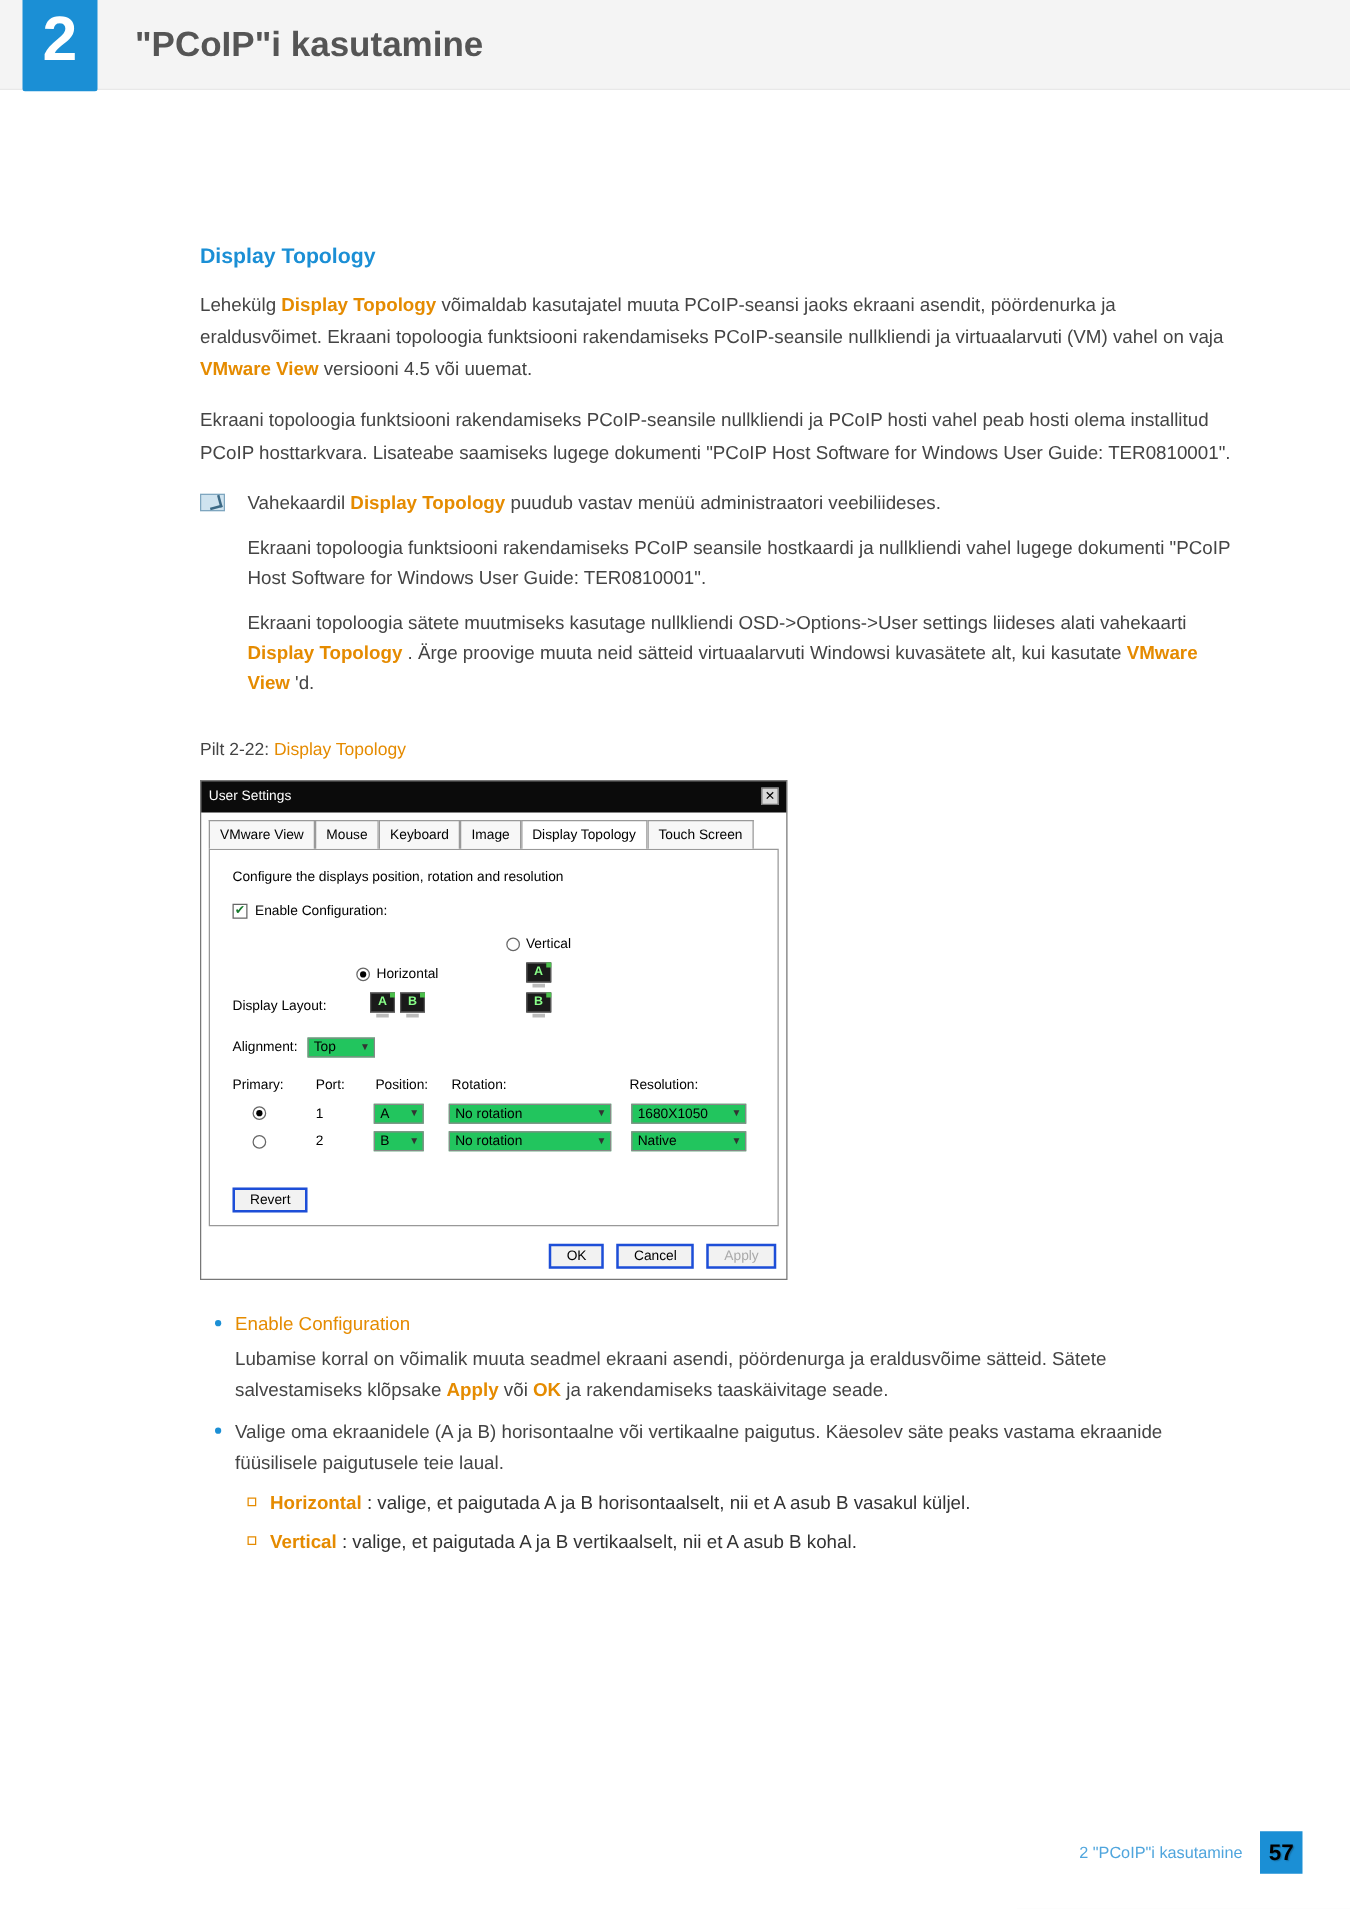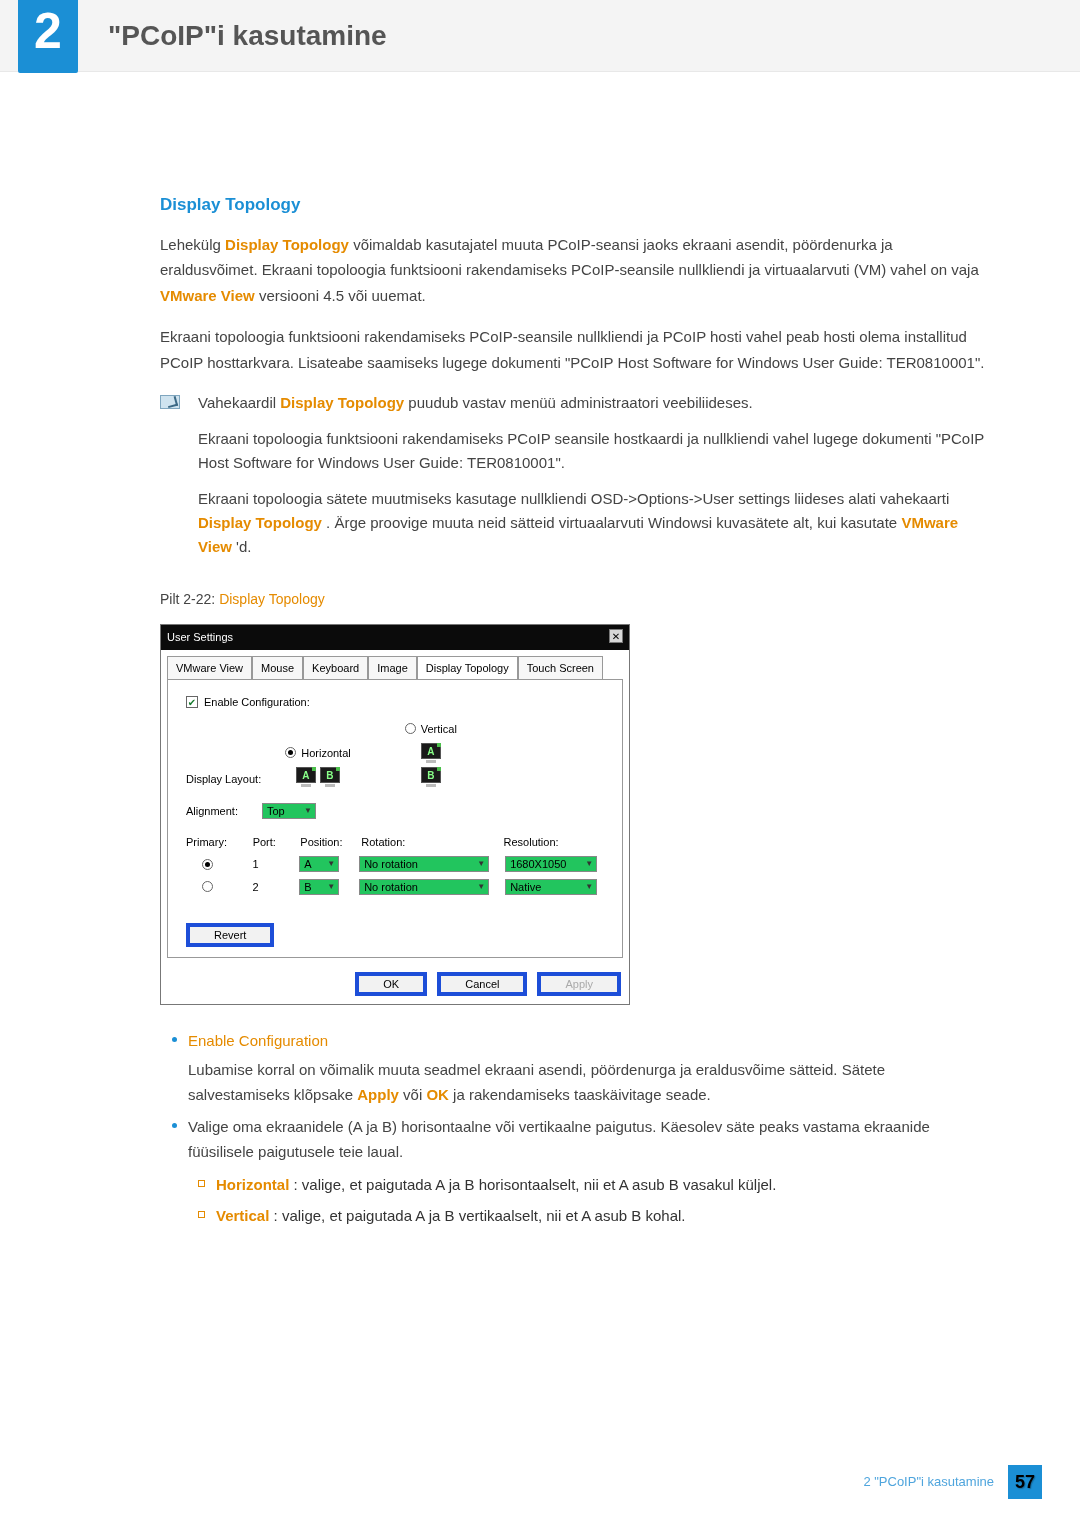--- a/index.html
+++ b/index.html
@@ -14,56 +14,56 @@
 .hl{color:#e58b00;font-weight:bold}
 .note-block{display:flex;gap:18px;margin-bottom:18px}
 .note-icon{flex:0 0 20px;width:20px;height:14px;background:#cfe3ef;border:1px solid #7fa6bf;position:relative;margin-top:4px}
 .note-icon:after{content:"";position:absolute;right:2px;bottom:1px;width:8px;height:8px;border-right:2px solid #3c6985;border-bottom:2px solid #3c6985;transform:rotate(-15deg)}
 .note-text p{margin-bottom:12px;line-height:1.6;color:#444}
 .fig-caption{margin:6px 0 14px 0;font-size:14px;color:#444}
 .fig-caption .hl{font-weight:normal;color:#e58b00}
 
 
 .dialog{width:470px;border:1px solid #777;background:#fff;font-size:11px;color:#000;margin:0 0 24px 0}
-.titlebar{background:#0b0b0b;color:#fff;padding:4px 6px;display:flex;justify-content:space-between;}
+.titlebar{background:#0b0b0b;color:#fff;padding:4px 6px;display:flex;justify-content:space-between;align-items:center}
 .close-x{width:14px;height:14px;background:#d8d8d8;color:#000;display:flex;align-items:center;justify-content:center;font-size:10px;border:1px solid #777}
 .tabs{display:flex;padding:6px 6px 0 6px;gap:0}
 .tab{border:1px solid #999;background:#f7f7f7;padding:3px 8px;border-bottom:none;font-size:11px}
 .tab.active{background:#fff}
 .panel{border:1px solid #999;margin:0 6px 6px 6px;padding:14px 14px 10px 18px;background:#fff}
 .panel .instr{margin-bottom:10px}
 .cfgrow{display:flex;align-items:center;gap:6px;margin-bottom:10px}
 .chk{width:12px;height:12px;border:1px solid #666;display:flex;align-items:center;justify-content:center;color:#167a2d;font-size:10px}
 .layout-row{display:flex;align-items:flex-end;gap:24px;margin-bottom:6px}
 .radio{display:flex;align-items:center;gap:5px}
 .rcircle{width:11px;height:11px;border:1px solid #666;border-radius:50%;display:flex;align-items:center;justify-content:center}
 .rcircle.sel:after{content:"";width:5px;height:5px;background:#000;border-radius:50%}
 .monblk{display:inline-flex;flex-direction:column;align-items:center}
 .mon{width:20px;height:16px;background:#1a1a1a;color:#89ff89;font-weight:bold;display:flex;align-items:center;justify-content:center;font-size:10px;border:1px solid #555;position:relative}
 .mon:after{content:"";position:absolute;right:-1px;top:-1px;width:4px;height:4px;background:#4bbf4b}
 .stand{width:10px;height:3px;background:#bbb;margin-top:1px}
 .monrow{display:flex;gap:4px;align-items:flex-end;margin-top:4px}
 .moncol{display:flex;flex-direction:column;gap:4px;margin-top:4px;align-items:center}
-.align-row{display:flex;align-items:center;gap:24px;margin:16px 0 14px 0}
+.align-row{display:flex;align-items:center;gap:8px;margin:16px 0 14px 0}
 .dd{border:1px solid #888;height:16px;display:flex;align-items:center;justify-content:space-between;padding:0 3px 0 4px;background:#22c55e}
 .dd .arr{font-size:8px;color:#333;padding-left:4px}
 .table-head{display:flex;gap:0;font-size:11px;margin-bottom:6px}
 .table-head div{padding-right:8px}
 .th-primary{width:70px}
 .th-port{width:50px}
 .th-pos{width:64px}
 .th-rot{width:150px}
 .th-res{width:110px}
 .trow{display:flex;align-items:center;margin-bottom:6px}
 .trow .c-primary{width:70px;display:flex;justify-content:flex-start;padding-left:16px}
 .trow .c-port{width:50px}
 .trow .c-pos{width:64px}
 .trow .c-rot{width:150px;padding-right:16px}
 .trow .c-res{width:110px}
-.btn{border:4px solid #1d4ed8;background:#f2f2f2;padding:2px 24px;font-size:11px}
+.btn{border:2px solid #1d4ed8;background:#f2f2f2;padding:2px 12px;font-size:11px}
 .revert-row{margin-top:28px}
 .bottom-btns{display:flex;justify-content:flex-end;gap:10px;padding:8px 8px 8px 0}
 .bottom-btns .btn.disabled{color:#aaa}
 
 .bullets{margin:0 0 16px 0;padding-left:28px}
 .bullets>li{margin-bottom:8px;list-style:none;position:relative;line-height:1.65}
 .bullets>li:before{content:"";width:5px;height:5px;background:#1b8fd5;border-radius:50%;position:absolute;left:-16px;top:8px}
 .sub-bullets{list-style:none;padding-left:28px;margin-top:8px}
 .sub-bullets li{position:relative;margin-bottom:6px;line-height:1.65}
 .sub-bullets li:before{content:"";width:5px;height:5px;border:1px solid #e58b00;position:absolute;left:-18px;top:7px}
@@ -128,20 +128,21 @@
       </div>
       <div class="tabs">
         <div class="tab">VMware View</div>
         <div class="tab">Mouse</div>
         <div class="tab">Keyboard</div>
         <div class="tab">Image</div>
         <div class="tab active">Display Topology</div>
         <div class="tab">Touch Screen</div>
       </div>
       <div class="panel">
+        <div class="instr">Configure the displays position, rotation and resolution</div>
         <div class="cfgrow">
           <div class="chk">✔</div>
           <span>Enable Configuration:</span>
         </div>
         <div class="layout-row">
           <span>Display Layout:</span>
           <div style="display:flex;flex-direction:column;align-items:center;gap:2px">
             <div class="radio">
               <div class="rcircle sel"></div>
               <span>Horizontal</span>

